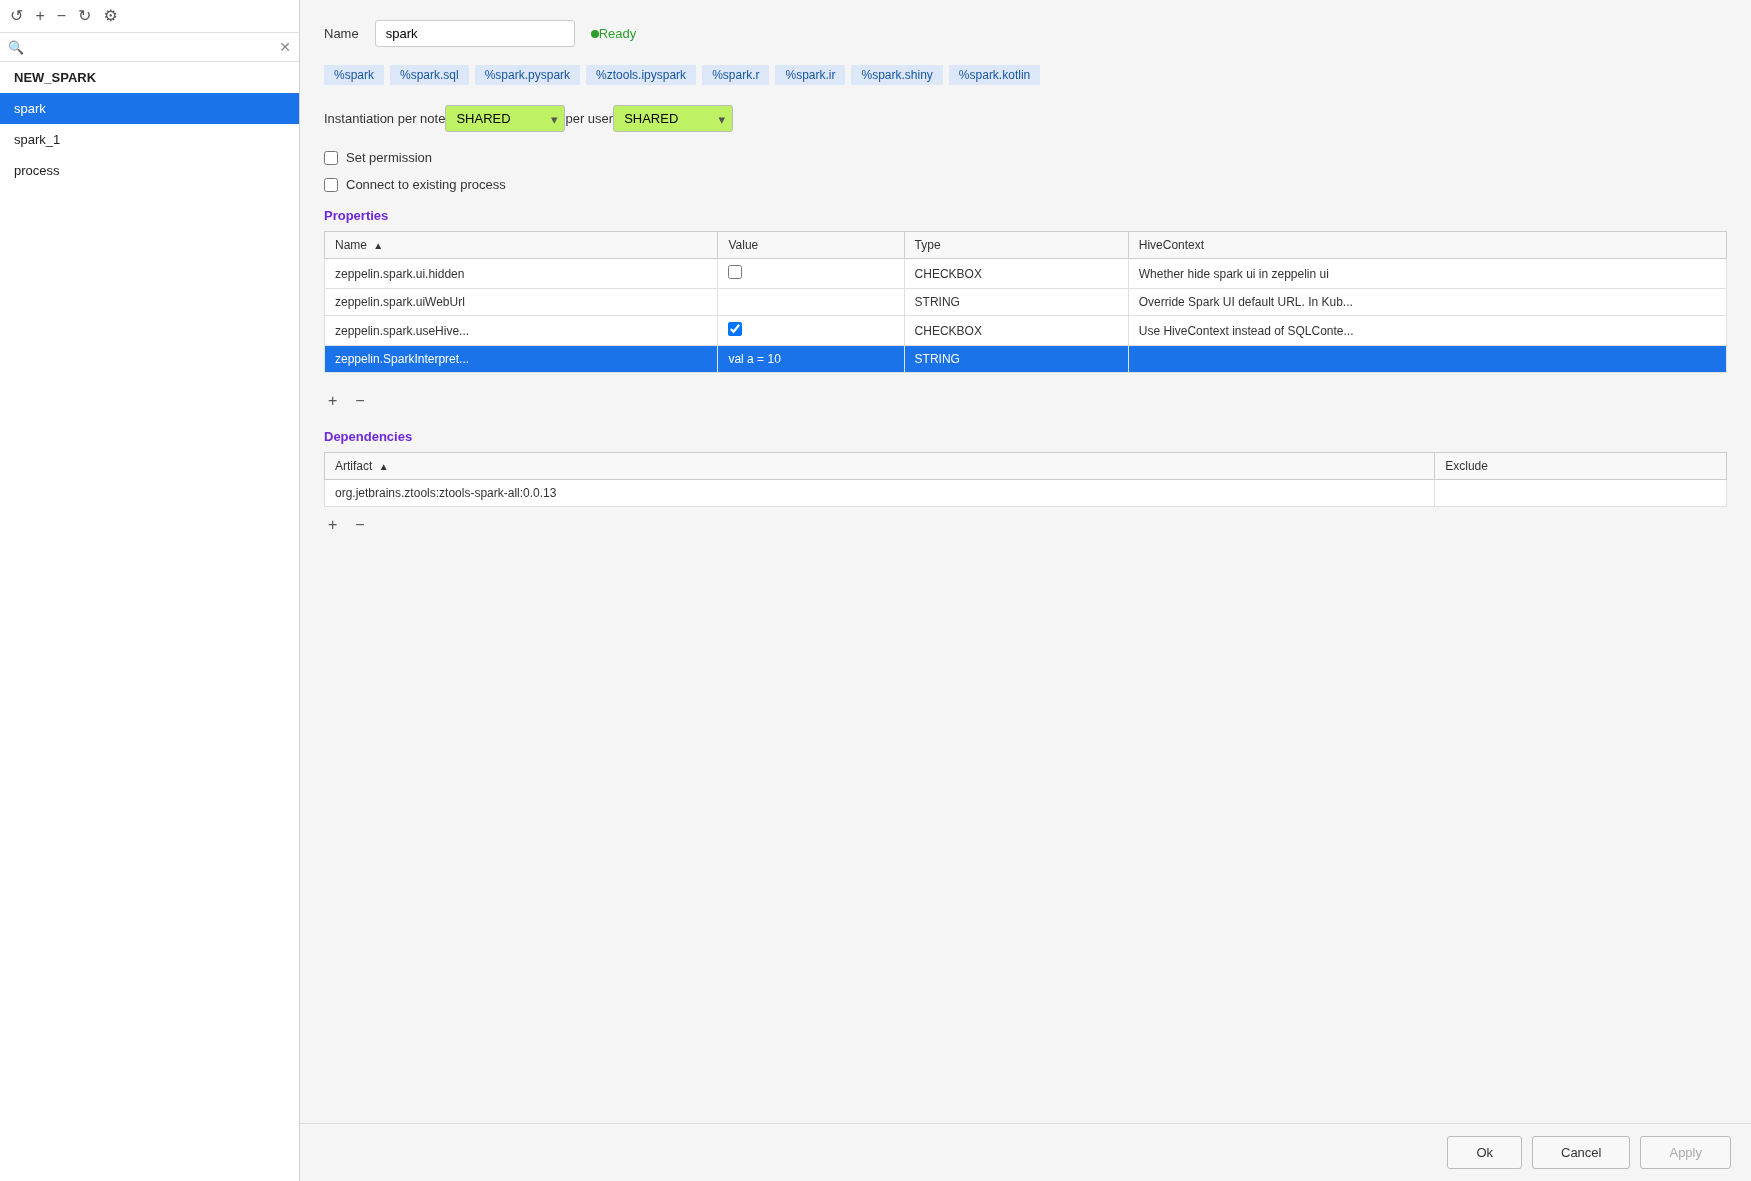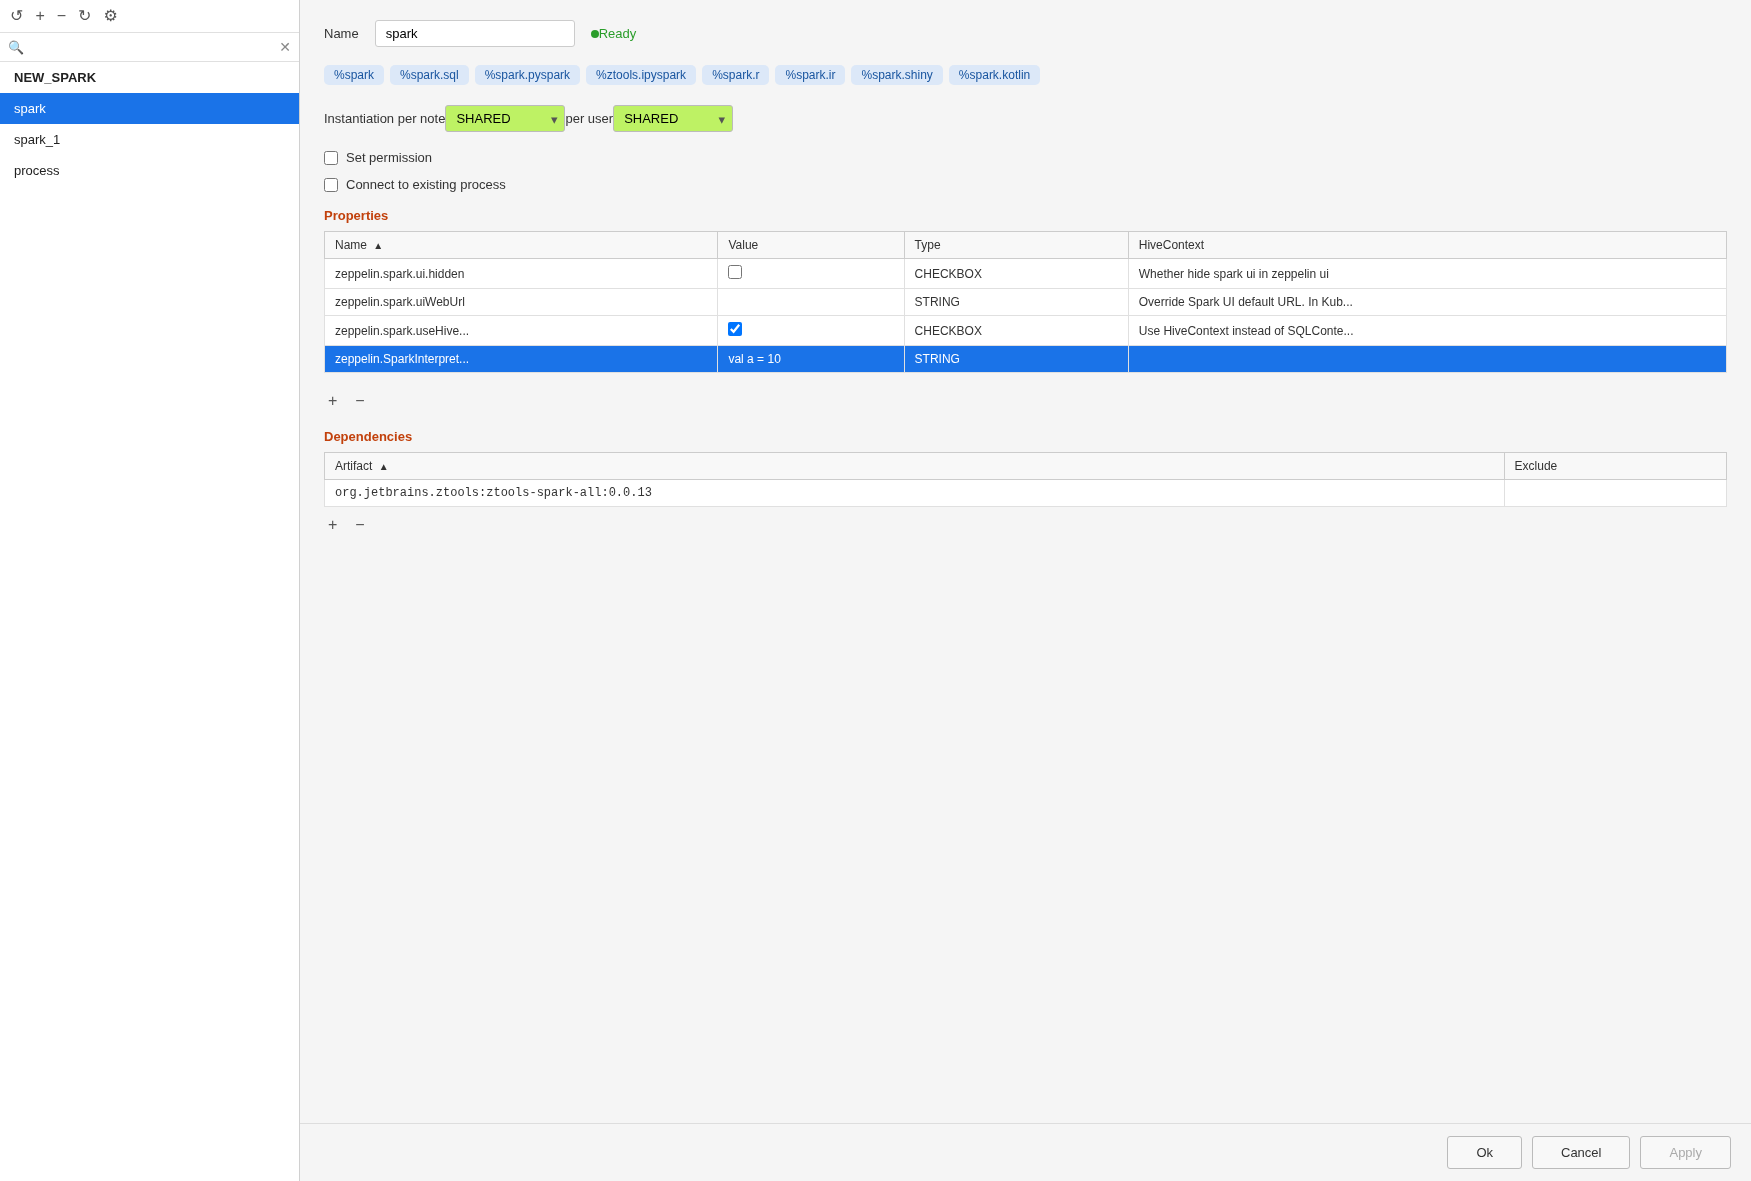--- a/index.html
+++ b/index.html
@@ -147,21 +147,21 @@
       display: flex;
       flex-wrap: wrap;
       gap: 6px;
       margin-bottom: 20px;
     }
 
     .tag {
       background: #dce8f8;
       color: #1a56a0;
       padding: 3px 10px;
-      border-radius: 5px;
+      border-radius: 0;
       font-size: 12px;
     }
 
     
     .instantiation-row {
       display: flex;
       align-items: center;
       margin-bottom: 18px;
     }
 
@@ -215,21 +215,21 @@
 
     .checkbox-label {
       font-size: 13px;
       color: #333;
     }
 
     
     .section-title {
       font-size: 13px;
       font-weight: 600;
-      color: #c2410c;
+      color: #6d28d9;
       margin-bottom: 8px;
     }
 
     .properties-table {
       width: 100%;
       border-collapse: collapse;
       border: 1px solid #404040;
       background: #fff;
       margin-bottom: 18px;
     }
@@ -305,21 +305,20 @@
       font-size: 12px;
       font-weight: 500;
       color: #333;
     }
 
     .deps-table td {
       border: 1px solid #e0e0e0;
       padding: 6px 10px;
       font-size: 12px;
       color: #333;
-      font-family: Liberation Mono, monospace;
     }
 
     
     .footer {
       display: flex;
       justify-content: flex-end;
       align-items: center;
       padding: 12px 20px;
       gap: 10px;
       background: #f5f5f5;

